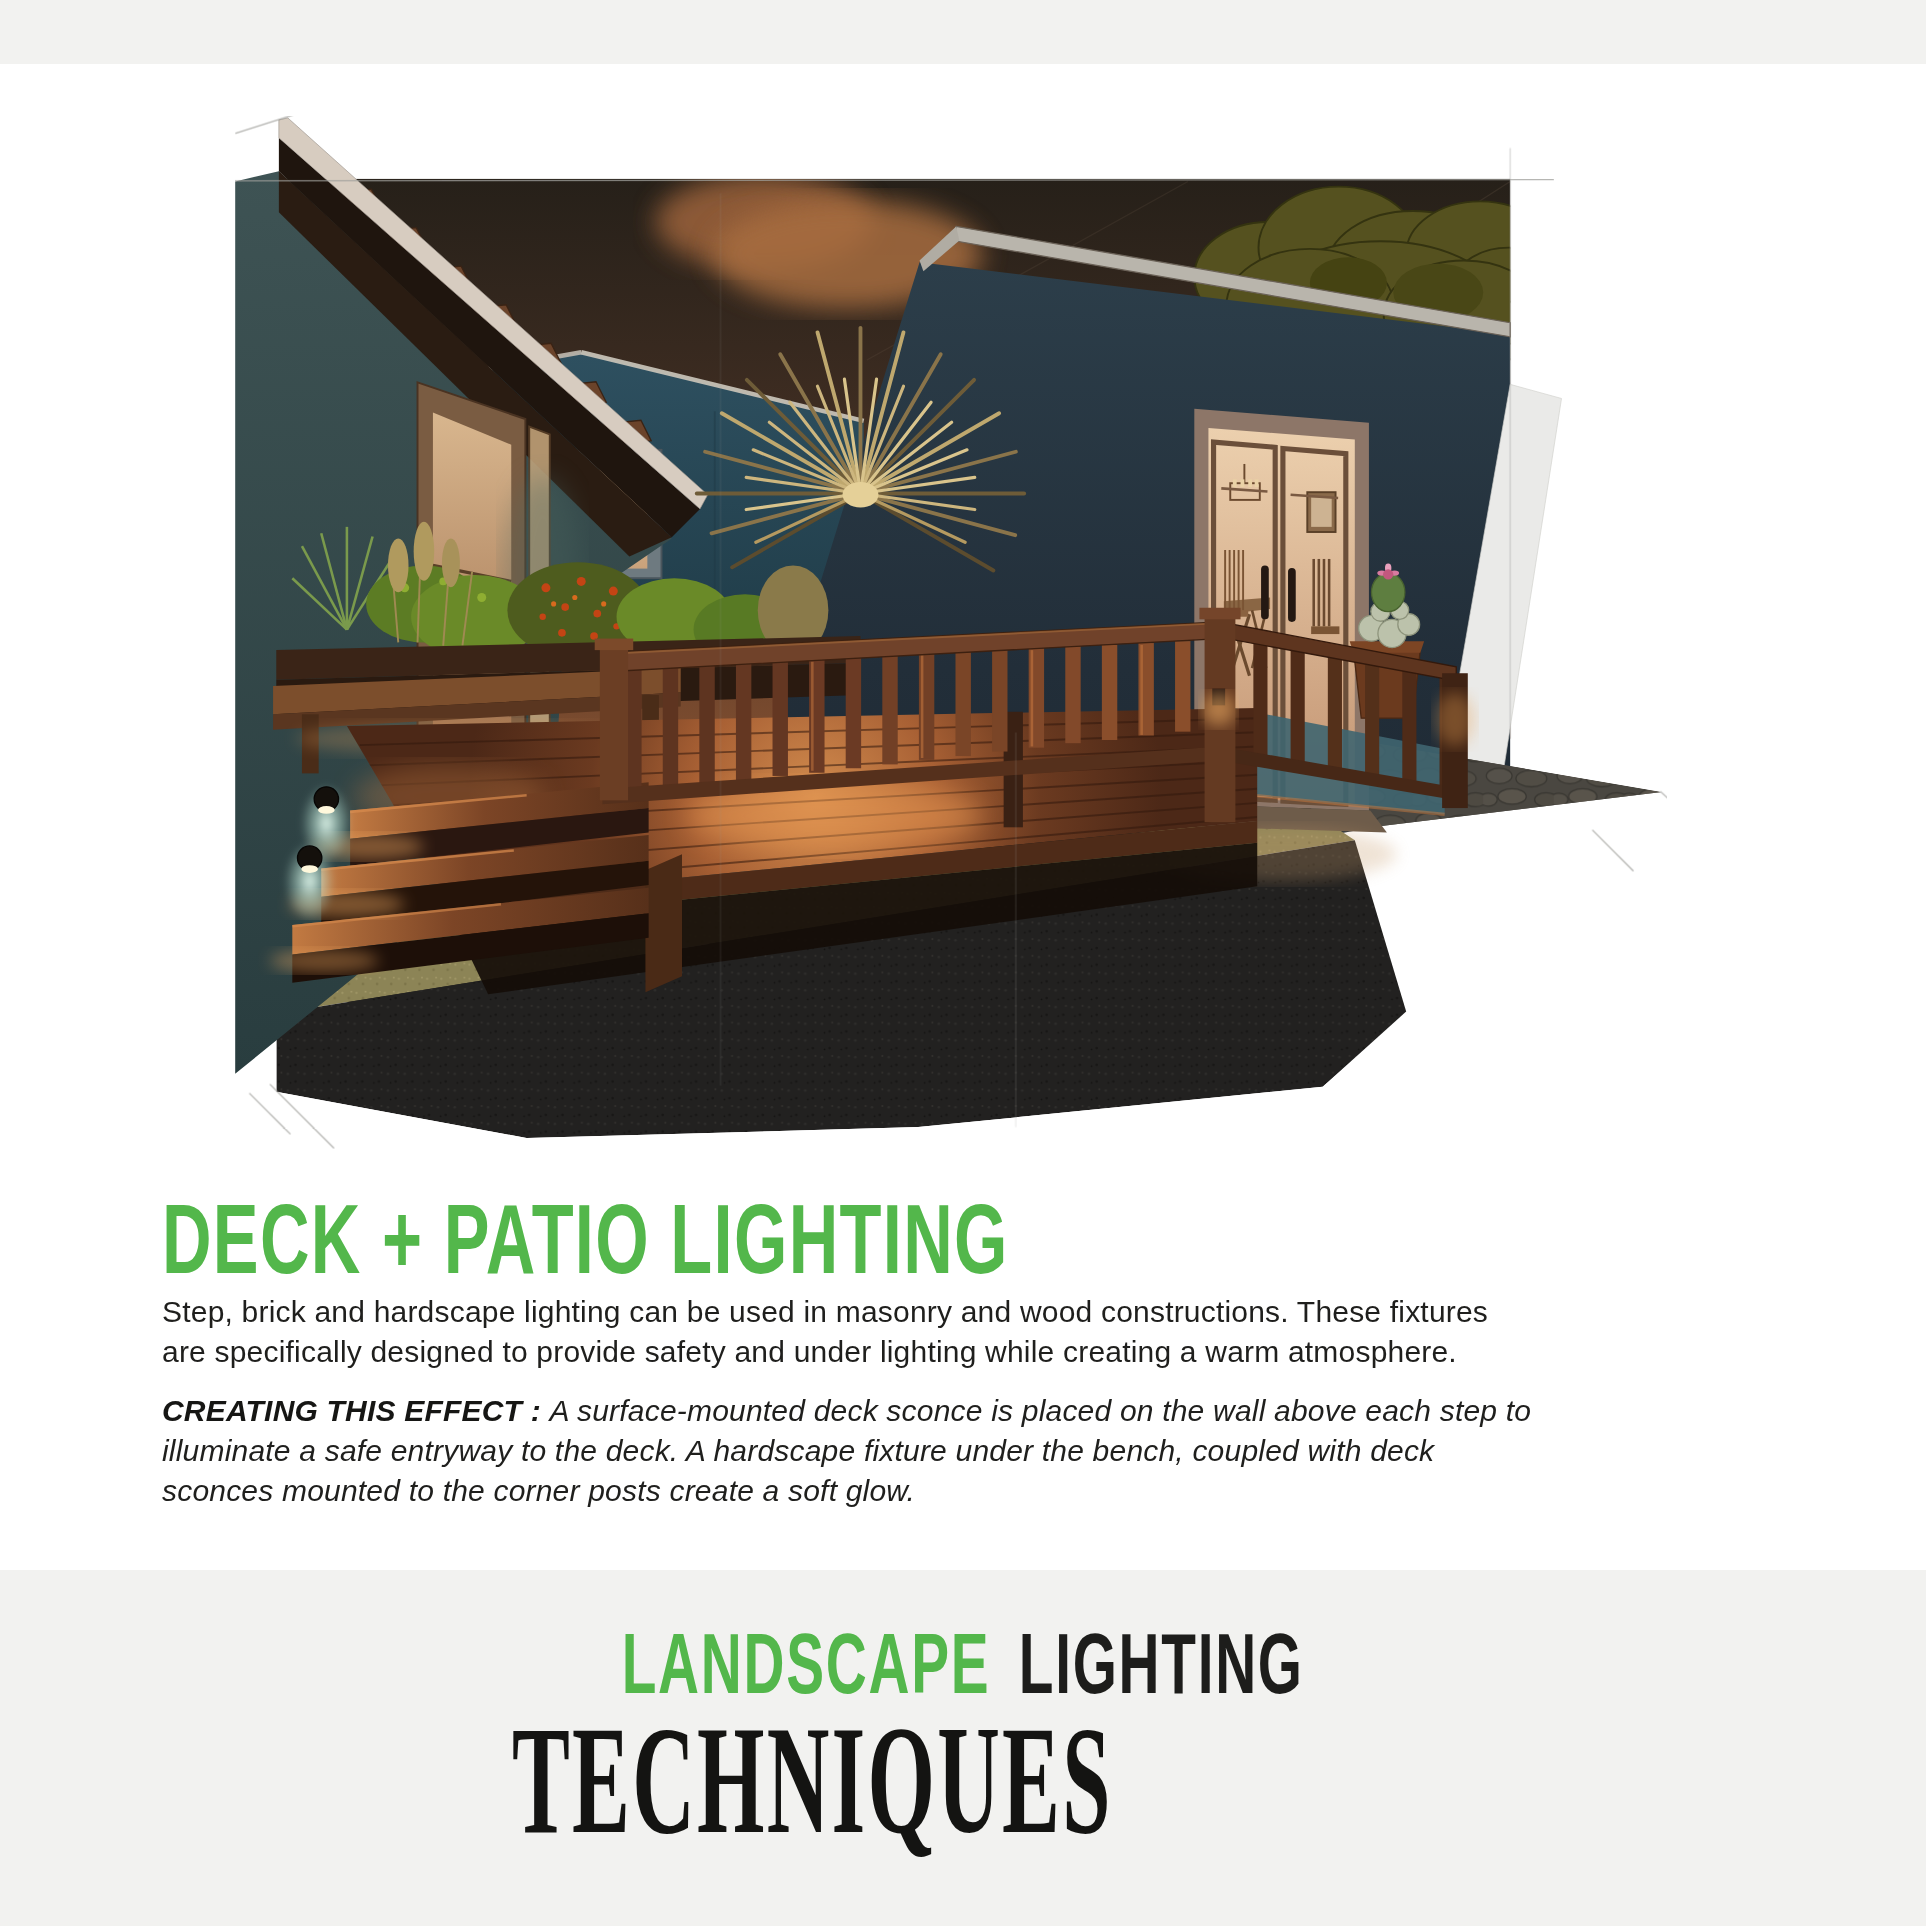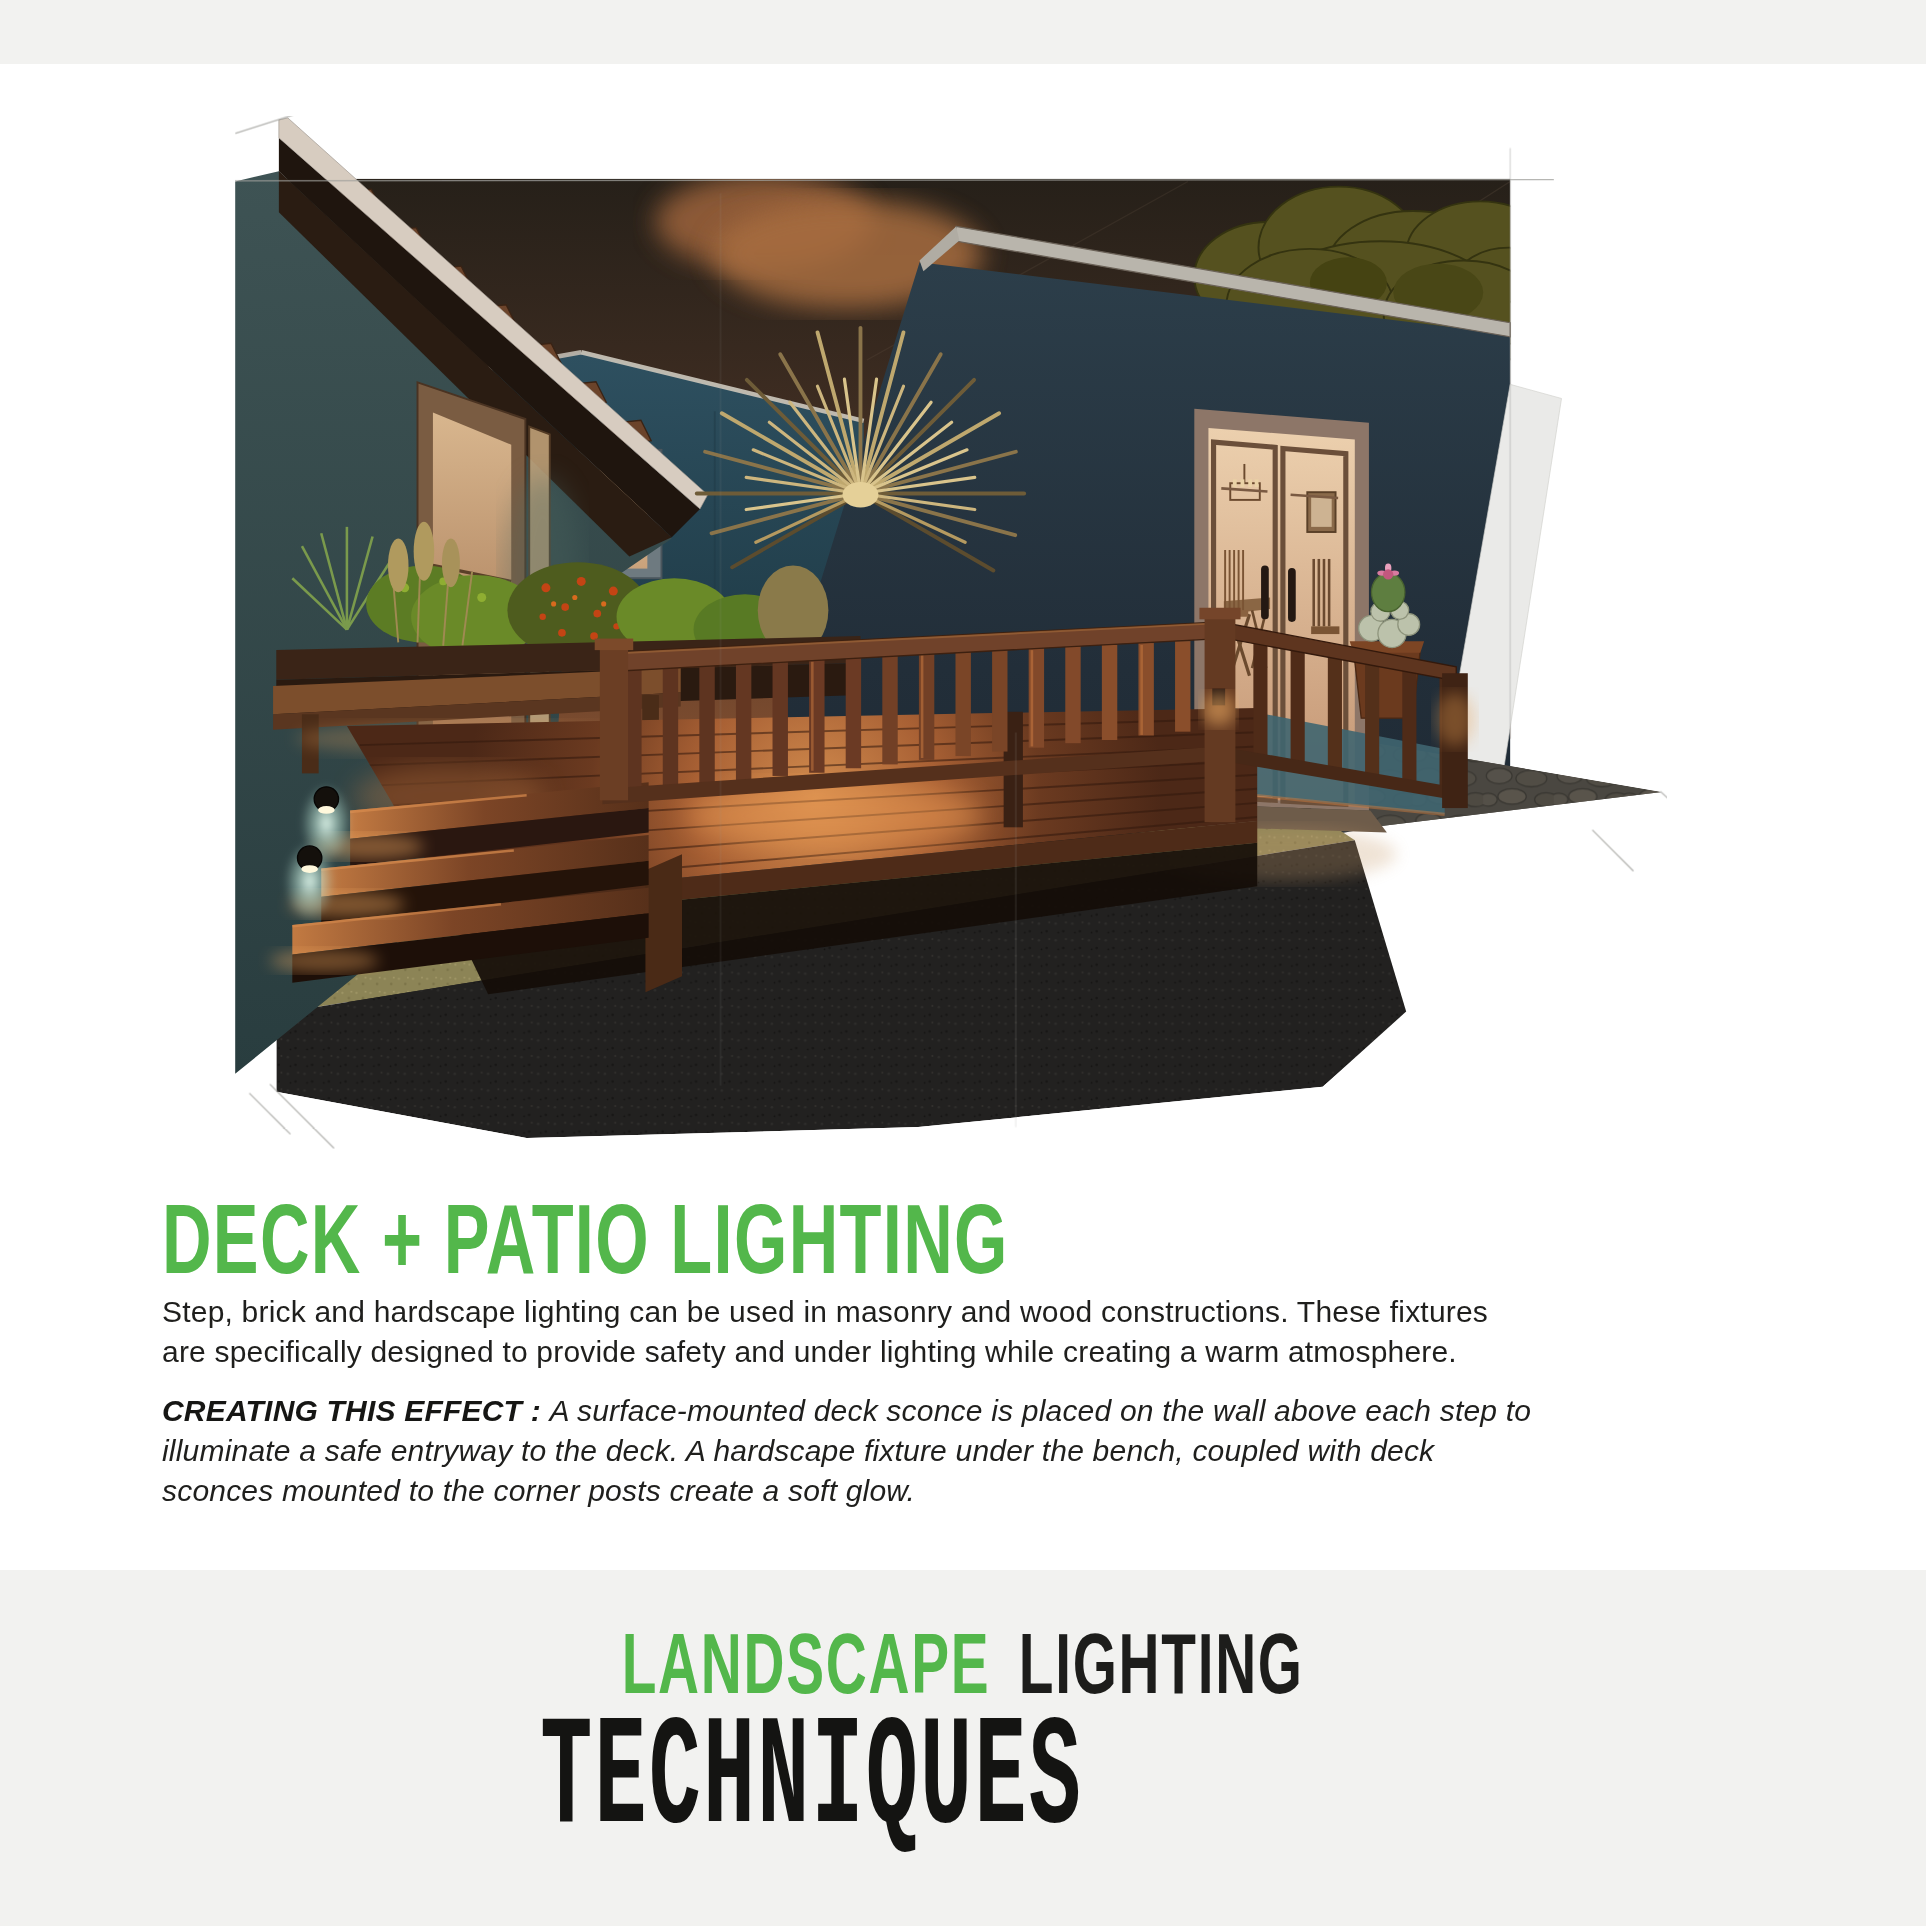--- a/index.html
+++ b/index.html
@@ -25,21 +25,21 @@
   .bodytext strong{font-weight:bold;color:#161614;}
   .brandline{
     position:absolute;left:0;top:1618px;width:1926px;text-align:center;
     font-size:86px;font-weight:bold;line-height:1.05;white-space:nowrap;
   }
   .brandline .inner{display:inline-block;transform:scaleX(0.66);transform-origin:center top;letter-spacing:2.6px;word-spacing:16.7px;}
   .brandline .green{color:#53b74b;}
   .brandline .dark{color:#1d1d1b;}
   .bigtitle{
     position:absolute;left:0;top:1703px;width:1624px;text-align:center;
-    font-family:Liberation Mono, monospace;
+    font-family:Liberation Serif, serif;
     font-size:155px;font-weight:bold;color:#141412;line-height:1.0;white-space:nowrap;
   }
   .bigtitle .inner{display:inline-block;transform:scaleX(0.56);transform-origin:center top;letter-spacing:3.9px;}
 </style>
 </head>
 <body>
 
 <div class="canvas">
 
   <div class="band top"></div>

